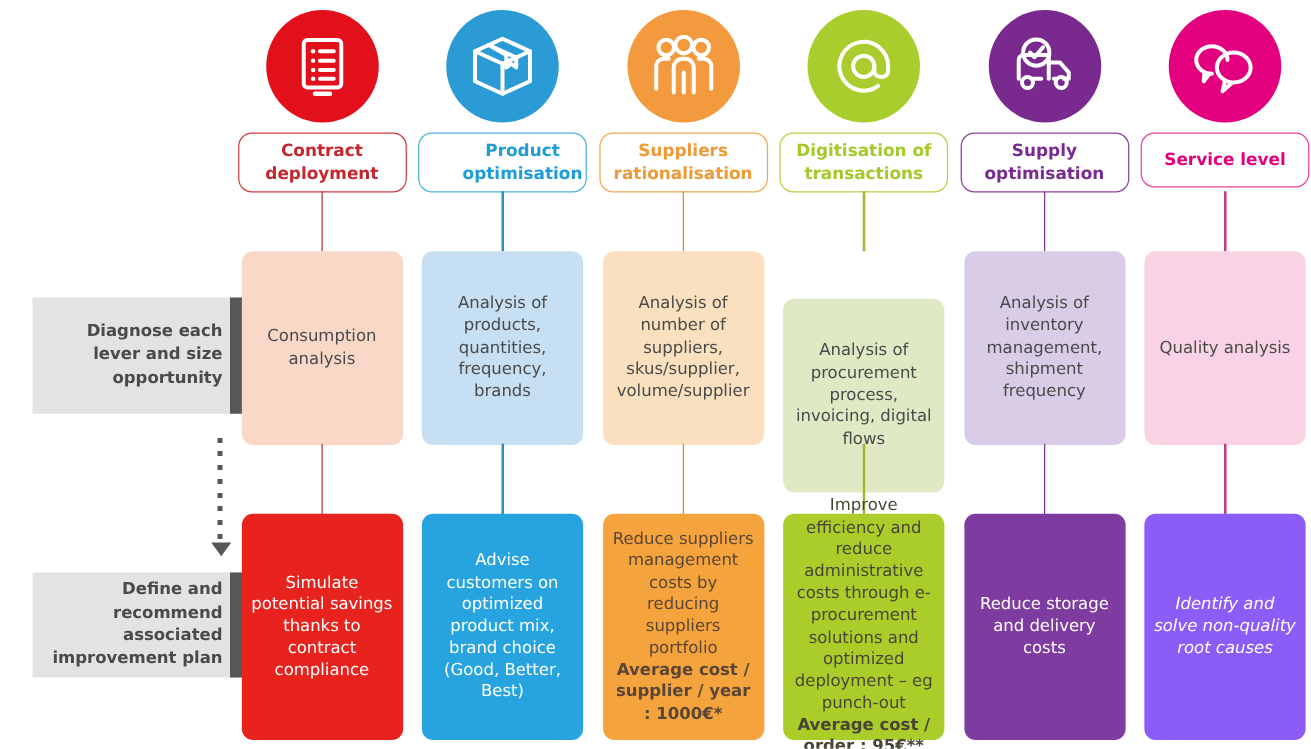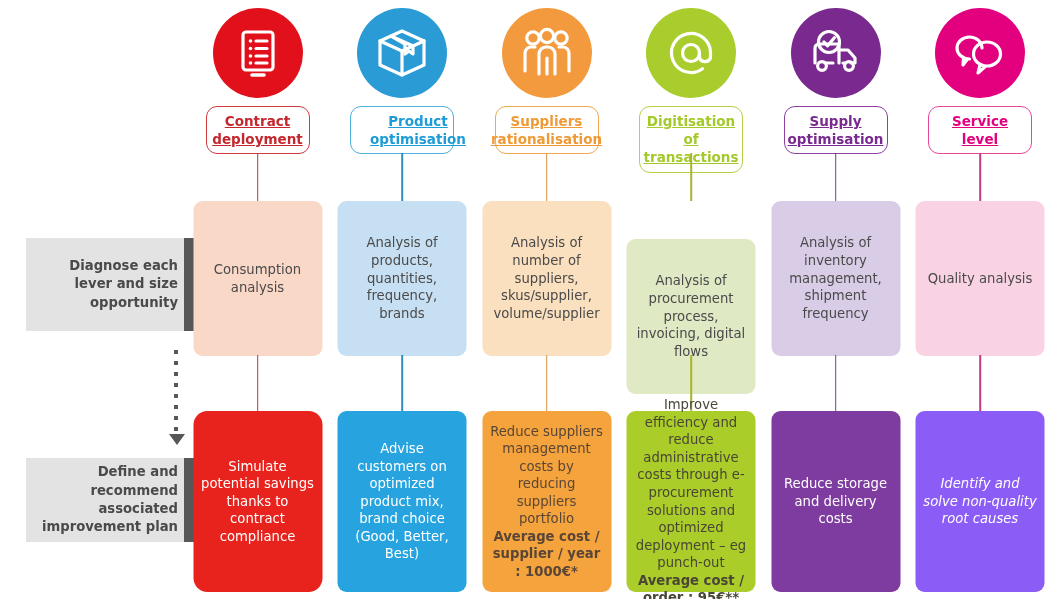--- a/index.html
+++ b/index.html
@@ -16,27 +16,27 @@
   .col{position:absolute;top:0;width:145px;}
   .icon-circle{
     position:absolute;left:50%;transform:translateX(-50%);
     top:8px;width:90px;height:90px;border-radius:50%;
     display:flex;align-items:center;justify-content:center;
   }
   .icon-circle svg{display:block;}
 
   .pill{
     position:absolute;left:50%;transform:translateX(-50%);
-    top:106px;width:104px;min-height:44px;
+    top:106px;width:135px;min-height:44px;
     border:1.6px solid #cccccc;border-radius:11px;
     background:#ffffff;
     display:flex;align-items:center;justify-content:center;
     text-align:center;
     font-weight:bold;font-size:13.5px;line-height:1.35;
-    padding:5px 4px;box-sizing:border-box;text-decoration:underline;
+    padding:5px 4px;box-sizing:border-box;
   }
 
   .stem{
     position:absolute;left:50%;width:1.6px;
     transform:translateX(-50%);
     top:153px;height:48px;
   }
   .stem2{
     position:absolute;left:50%;width:1.6px;
     transform:translateX(-50%);
@@ -127,21 +127,21 @@
       </svg>
       </div>
       <div class="pill" style="border-color: rgb(209, 59, 64); color: rgb(196, 39, 45);">
         <span>Contract deployment</span>
       </div>
       <div class="stem" style="background: rgb(176, 58, 63);"></div>
       <div class="cardA" style="background: rgb(250, 216, 199); color: rgb(74, 74, 74);">
         <span>Consumption analysis</span>
       </div>
       <div class="stem2" style="background: rgb(176, 58, 63);"></div>
-      <div class="cardB" style="background: rgb(232, 35, 29); color: rgb(255, 255, 255); border-radius: 14px;">
+      <div class="cardB" style="background: rgb(232, 35, 29); color: rgb(255, 255, 255);">
         <div>
           <span class="txt">Simulate potential savings thanks to contract compliance</span>
         </div>
       </div>
     </div>
     <div class="col" style="left: 329.5px;">
       <div class="icon-circle" style="background: rgb(43, 155, 214);">
         <svg width="56" height="56" viewBox="0 0 56 56">
         <path d="M28 6 L50 16 L50 40 L28 50 L6 40 L6 16 Z" fill="none" stroke="#ffffff" stroke-width="3.2" stroke-linecap="round" stroke-linejoin="round"></path>
         <path d="M6 16 L28 26 L50 16" fill="none" stroke="#ffffff" stroke-width="3.2" stroke-linecap="round" stroke-linejoin="round"></path>

